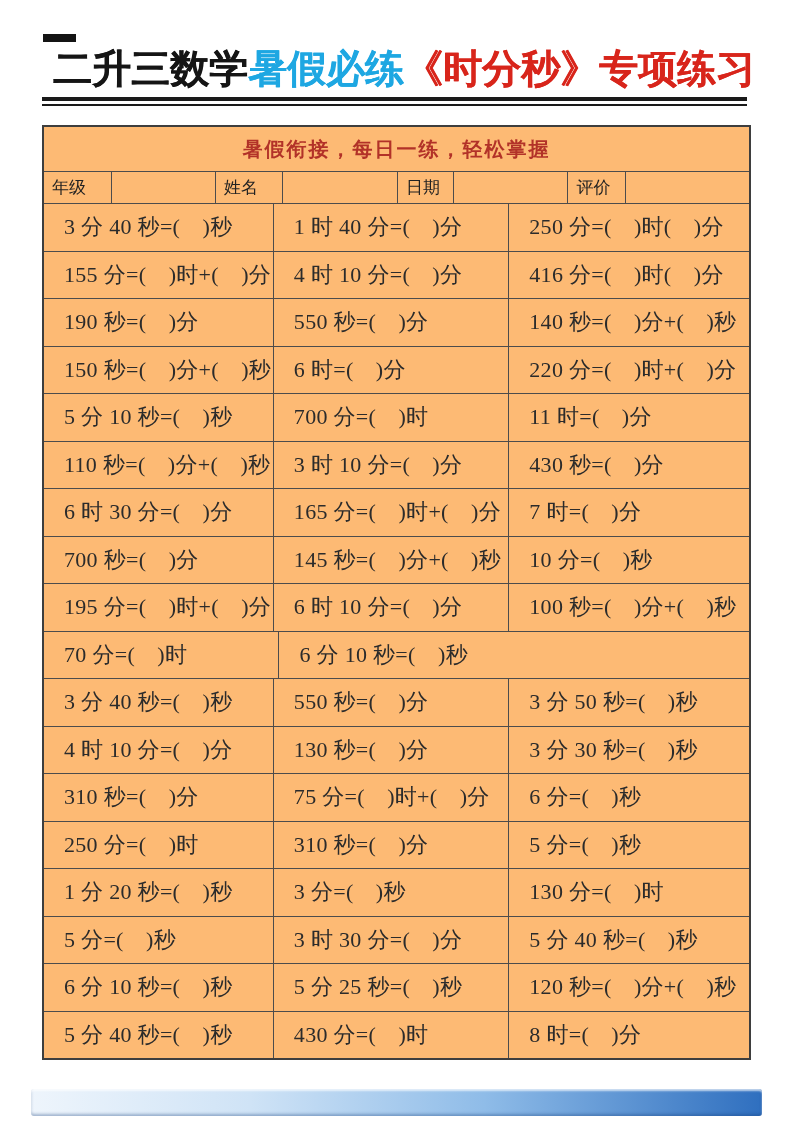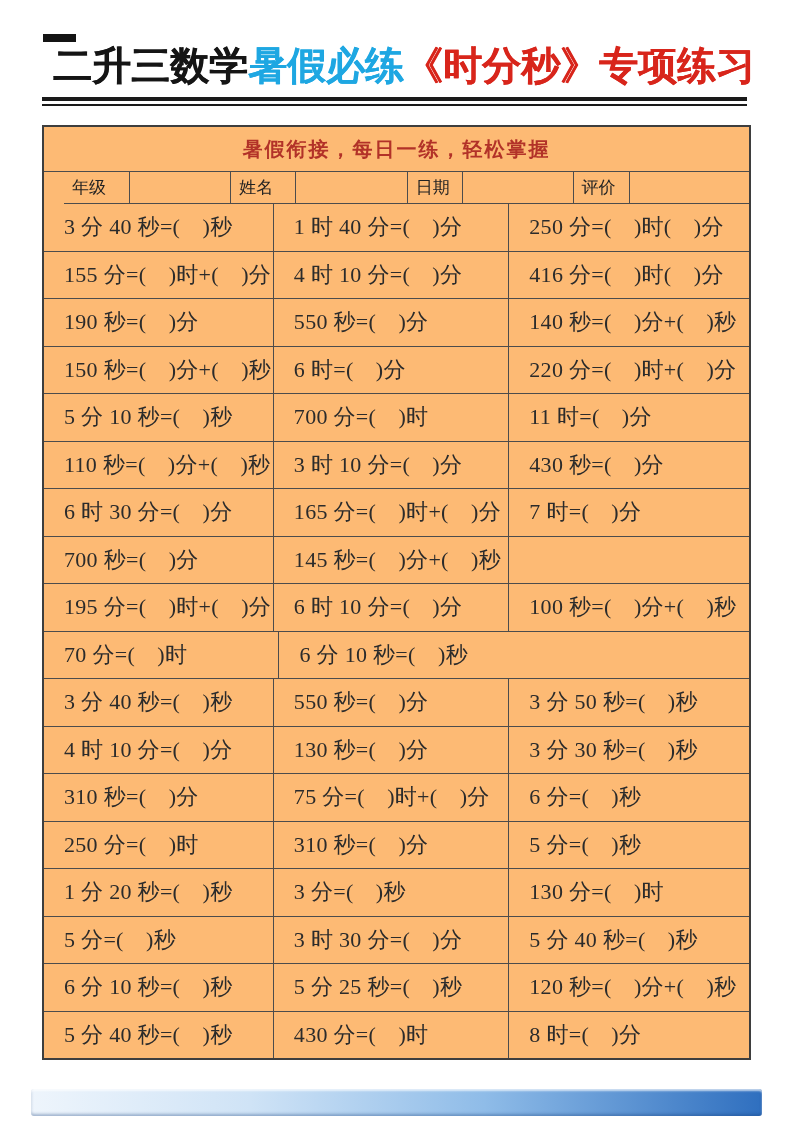--- a/index.html
+++ b/index.html
@@ -7,21 +7,21 @@
     width:793px; height:1122px; position:relative; background:#ffffff;
     font-family:"Liberation Serif","DejaVu Serif",serif;
     color:#2e2e2e; overflow:hidden;
   }
   
   .top-mark { position:absolute; left:43px; top:34px; width:33px; height:8px; background:#141414; }
 
   
   .title {
     position:absolute; left:53px; top:44px; width:700px; height:52px;
-    font-family:Liberation Mono, monospace;
+    font-family:Liberation Serif, serif;
     font-size:39px; font-weight:900; line-height:50px; white-space:nowrap;
     letter-spacing:0px;
     text-shadow:0.6px 0 0 currentColor;
   }
   .t-black { color:#151515; }
   .t-blue  { color:#1ea7e2; }
   .t-red   { color:#d8251b; }
   .title-underline {
     position:absolute; left:42px; top:97px; width:705px; height:3px;
     border-top:4px solid #1a1a1a; border-bottom:2px solid #1a1a1a;
@@ -34,21 +34,21 @@
     display:flex; flex-direction:column; background:#fdba74;
   }
   .banner-row {
     height:44px; flex:0 0 44px; border-bottom:1px solid #4c4c4c;
     display:flex; align-items:center; justify-content:center;
   }
   .banner-row span {
     color:#b23228; font-weight:bold; font-size:20px; letter-spacing:2px;
   }
   .info-row {
-    height:31px; flex:0 0 31px; border-bottom:1px solid #4c4c4c; display:flex;margin-left:20px;
+    height:31px; flex:0 0 31px; border-bottom:1px solid #4c4c4c; display:flex;
   }
   .icell {
     border-right:1px solid #4c4c4c; box-sizing:border-box;
     display:flex; align-items:center; font-size:17px; padding-left:8px;
     color:#222;
   }
   .icell:last-child { border-right:none; }
   .w1 { width:9.6%; } .w2 { width:14.8%; } .w3 { width:9.5%;text-align:center; } .w4 { width:16.3%; }
   .w5 { width:8.0%; } .w6 { width:16.2%; } .w7 { width:8.2%; } .w8 { flex:1; }
 
@@ -131,20 +131,21 @@
         <div class="p-cell c2">430 秒=(　)分</div>
       </div>
       <div class="p-row">
         <div class="p-cell c0">6 时 30 分=(　)分</div>
         <div class="p-cell c1">165 分=(　)时+(　)分</div>
         <div class="p-cell c2">7 时=(　)分</div>
       </div>
       <div class="p-row">
         <div class="p-cell c0">700 秒=(　)分</div>
         <div class="p-cell c1">145 秒=(　)分+(　)秒</div>
+        <div class="p-cell c2">10 分=(　)秒</div>
       </div>
       <div class="p-row">
         <div class="p-cell c0">195 分=(　)时+(　)分</div>
         <div class="p-cell c1">6 时 10 分=(　)分</div>
         <div class="p-cell c2">100 秒=(　)分+(　)秒</div>
       </div>
       <div class="p-row">
         <div class="p-cell c1">70 分=(　)时</div>
         <div class="p-cell c2">6 分 10 秒=(　)秒</div>
       </div>

